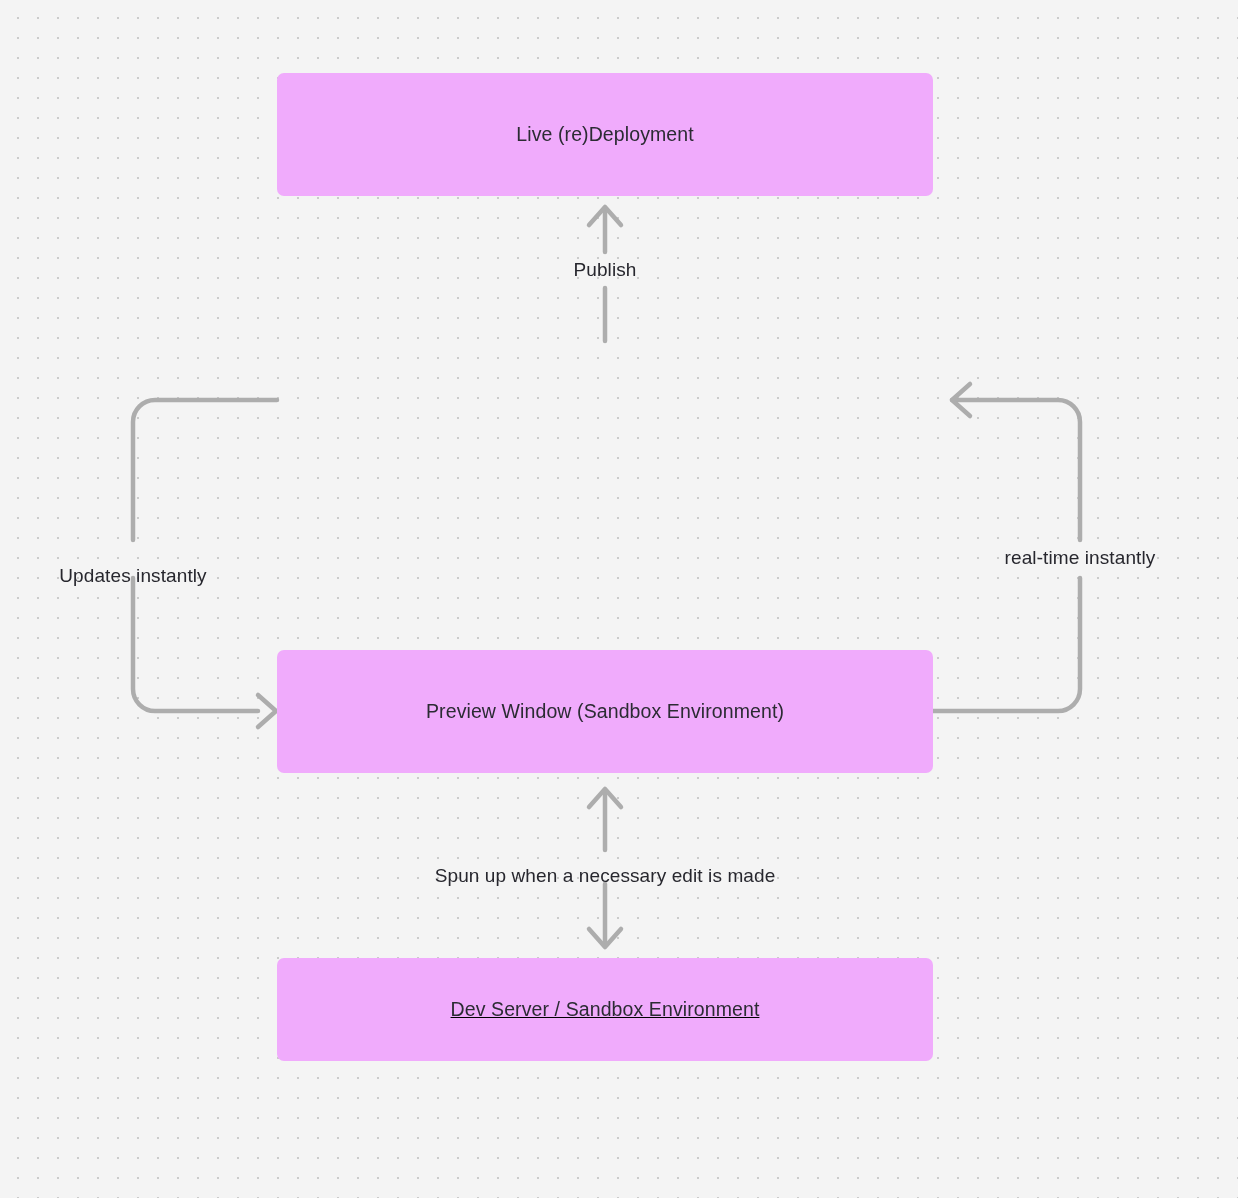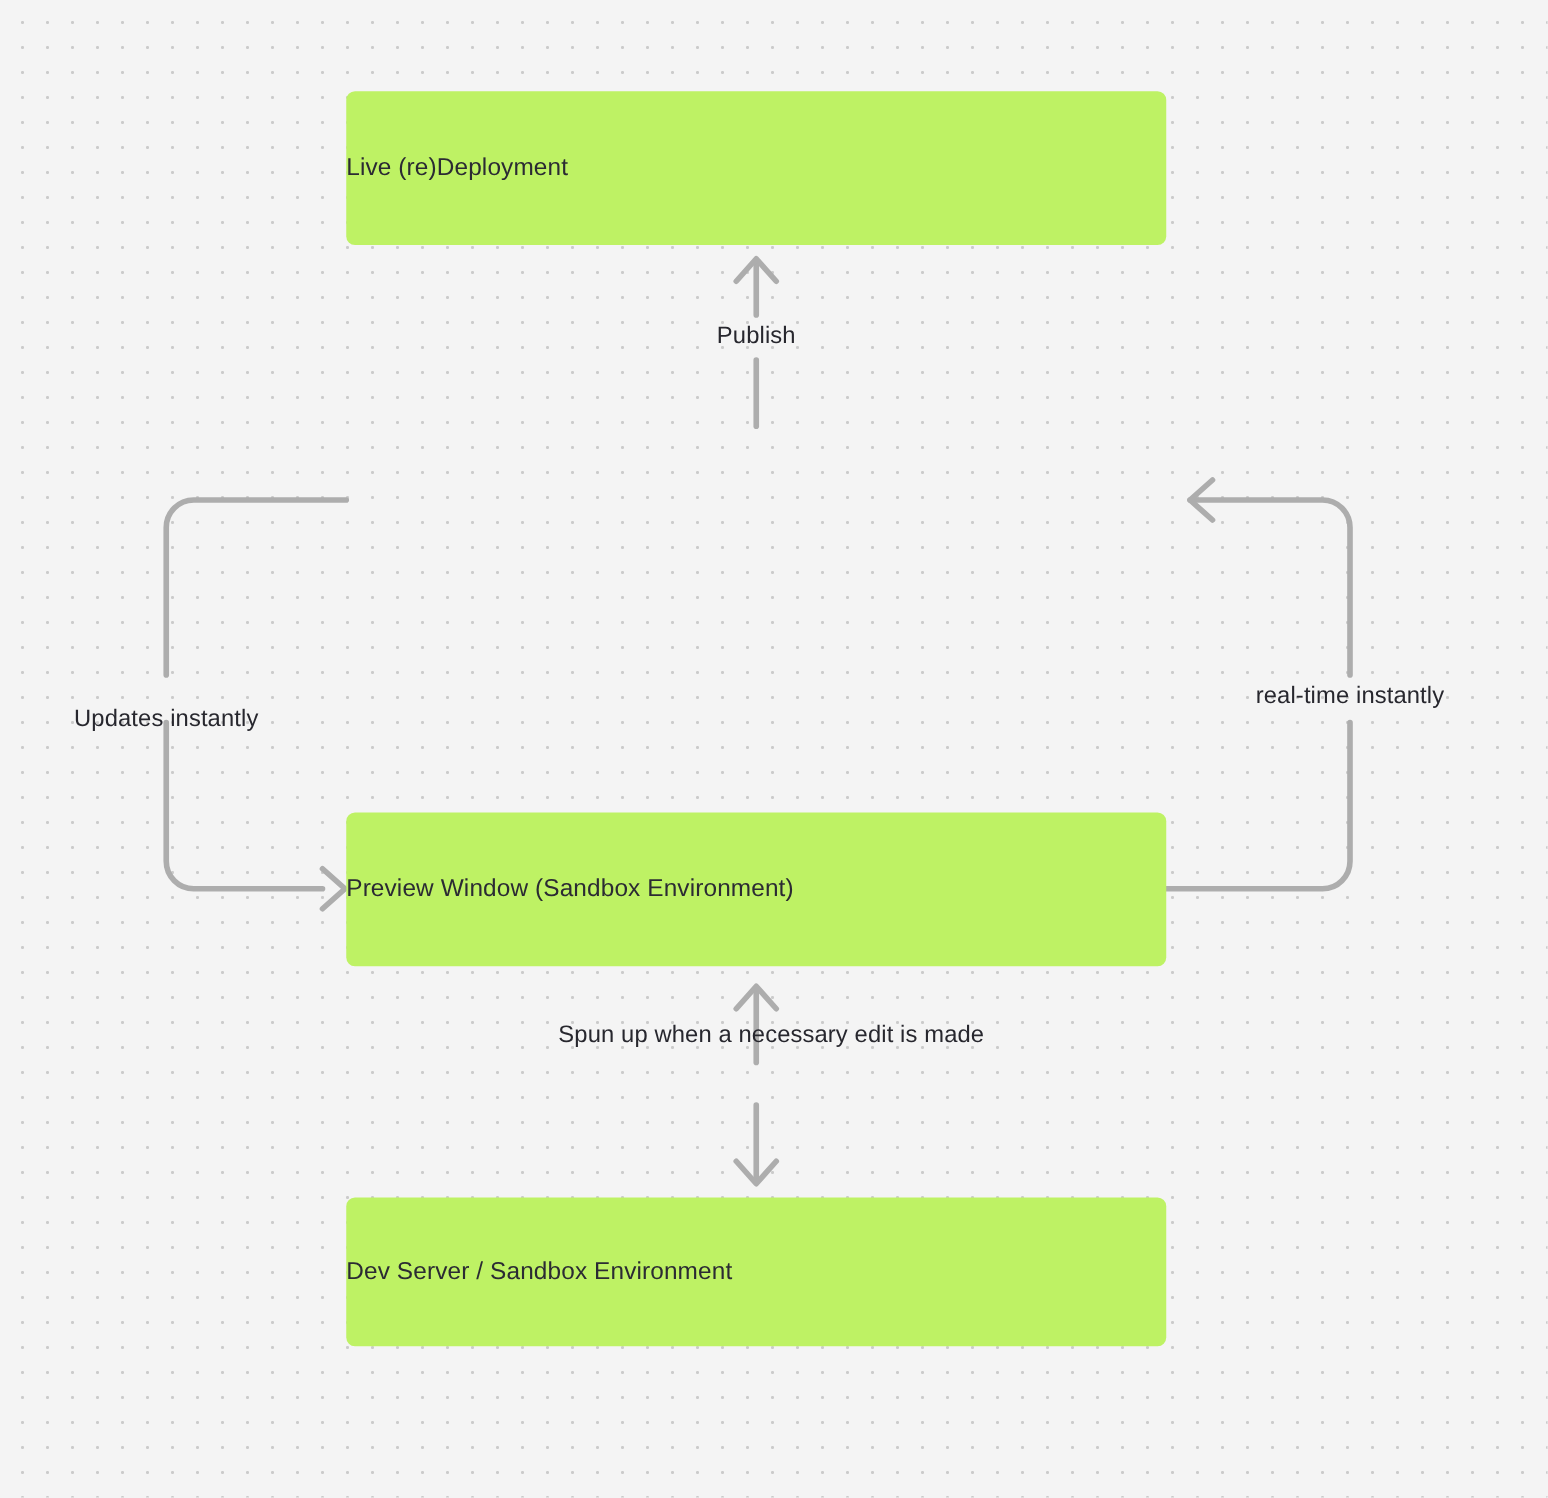--- a/index.html
+++ b/index.html
@@ -26,51 +26,51 @@
   .edges {
     position: absolute;
     inset: 0;
     width: 1238px;
     height: 1198px;
     pointer-events: none;
   }
   .node {
     position: absolute;
     box-sizing: border-box;
-    background: #bef264;
+    background: #f0abfc;
     border-radius: 7px;
     display: flex;
     align-items: center;
-    justify-content: flex-start;
+    justify-content: center;
   }
   .node-label {
     font-size: 19.5px;
     color: #2b2b33;
     letter-spacing: 0.1px;
     text-align: center;
     white-space: nowrap;
   }
   .edge-label {
     position: absolute;
     font-size: 19px;
     color: #27272e;
     letter-spacing: 0.1px;
     white-space: nowrap;
     transform: translate(-50%, -50%);
     line-height: 1;
   }
   #node-live        { left: 277px; top: 73px;  width: 656px; height: 123px; }
   #node-user        { left: 277px; top: 341px; width: 656px; height: 123px; }
   #node-preview     { left: 277px; top: 650px; width: 656px; height: 123px; }
-  #node-devserver   { left: 277px; top: 958px; width: 656px; height: 119px; }
+  #node-devserver   { left: 277px; top: 958px; width: 656px; height: 103px; text-decoration: underline; }
 
   #label-publish    { left: 605px; top: 269px; }
   #label-updates    { left: 133px; top: 575px; }
   #label-realtime   { left: 1080px; top: 557px; }
-  #label-spun       { left: 605px; top: 828px; margin-left: 12px; }
+  #label-spun       { left: 605px; top: 875px; }
 </style>
 </head>
 <body>
 
 <div id="canvas">
 
   <svg class="edges" viewBox="0 0 1238 1198" width="1238" height="1198" xmlns="http://www.w3.org/2000/svg">
     <g fill="none" stroke="#adadad" stroke-width="4.5" stroke-linecap="round" stroke-linejoin="round">
 
       <g>

